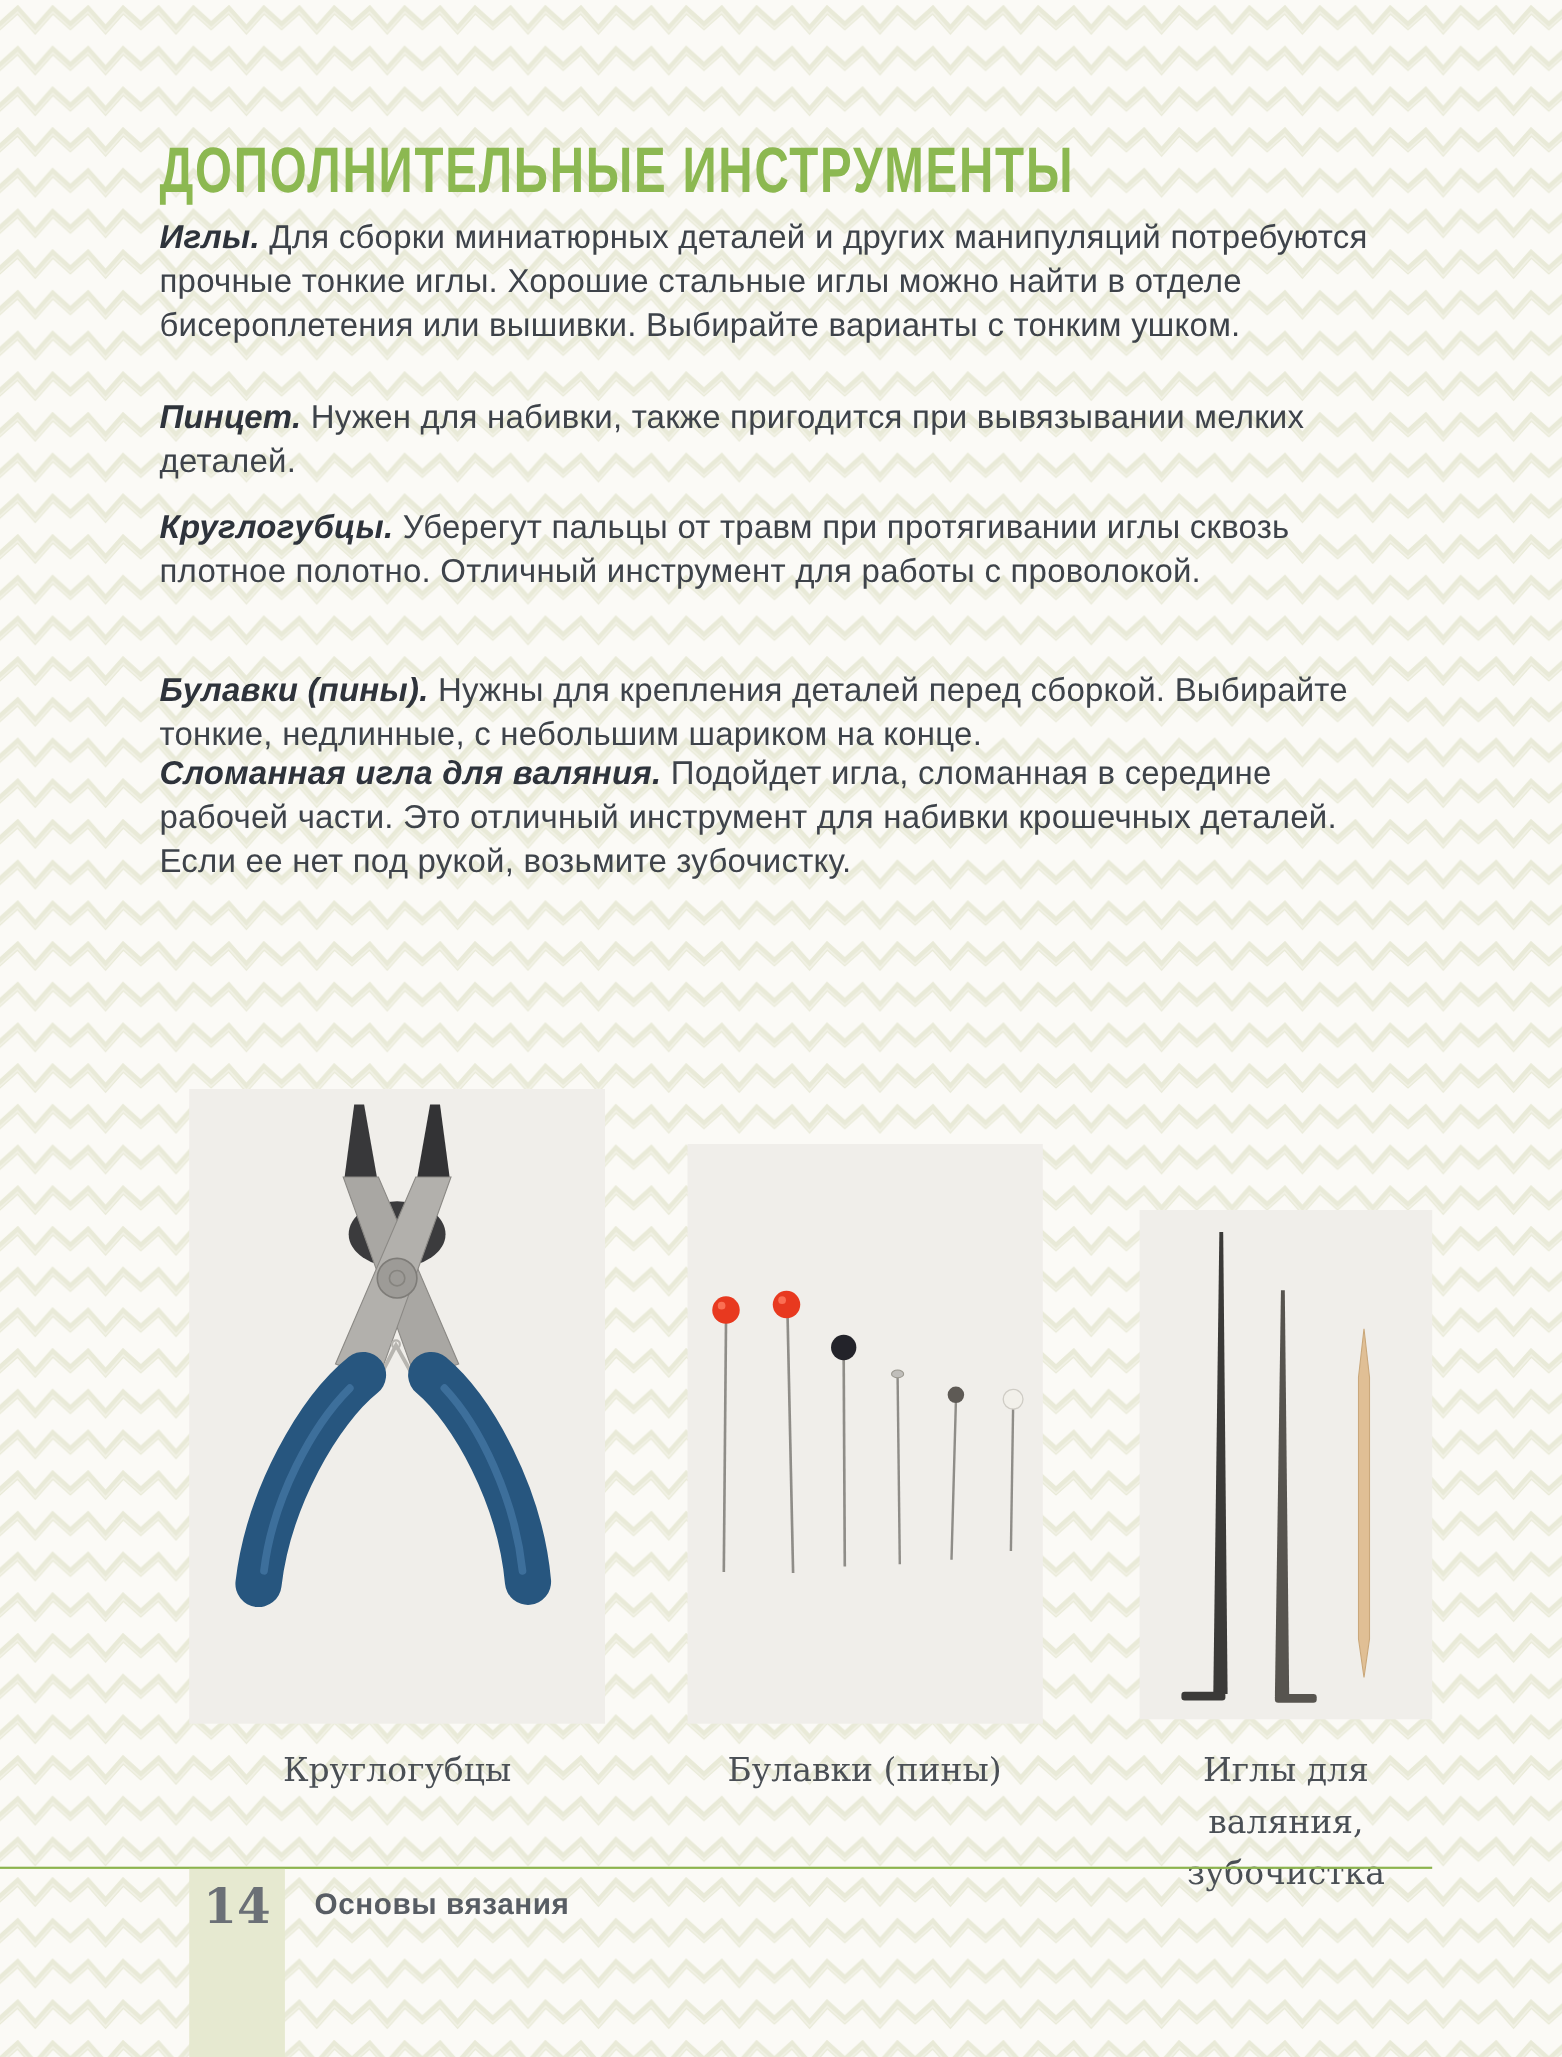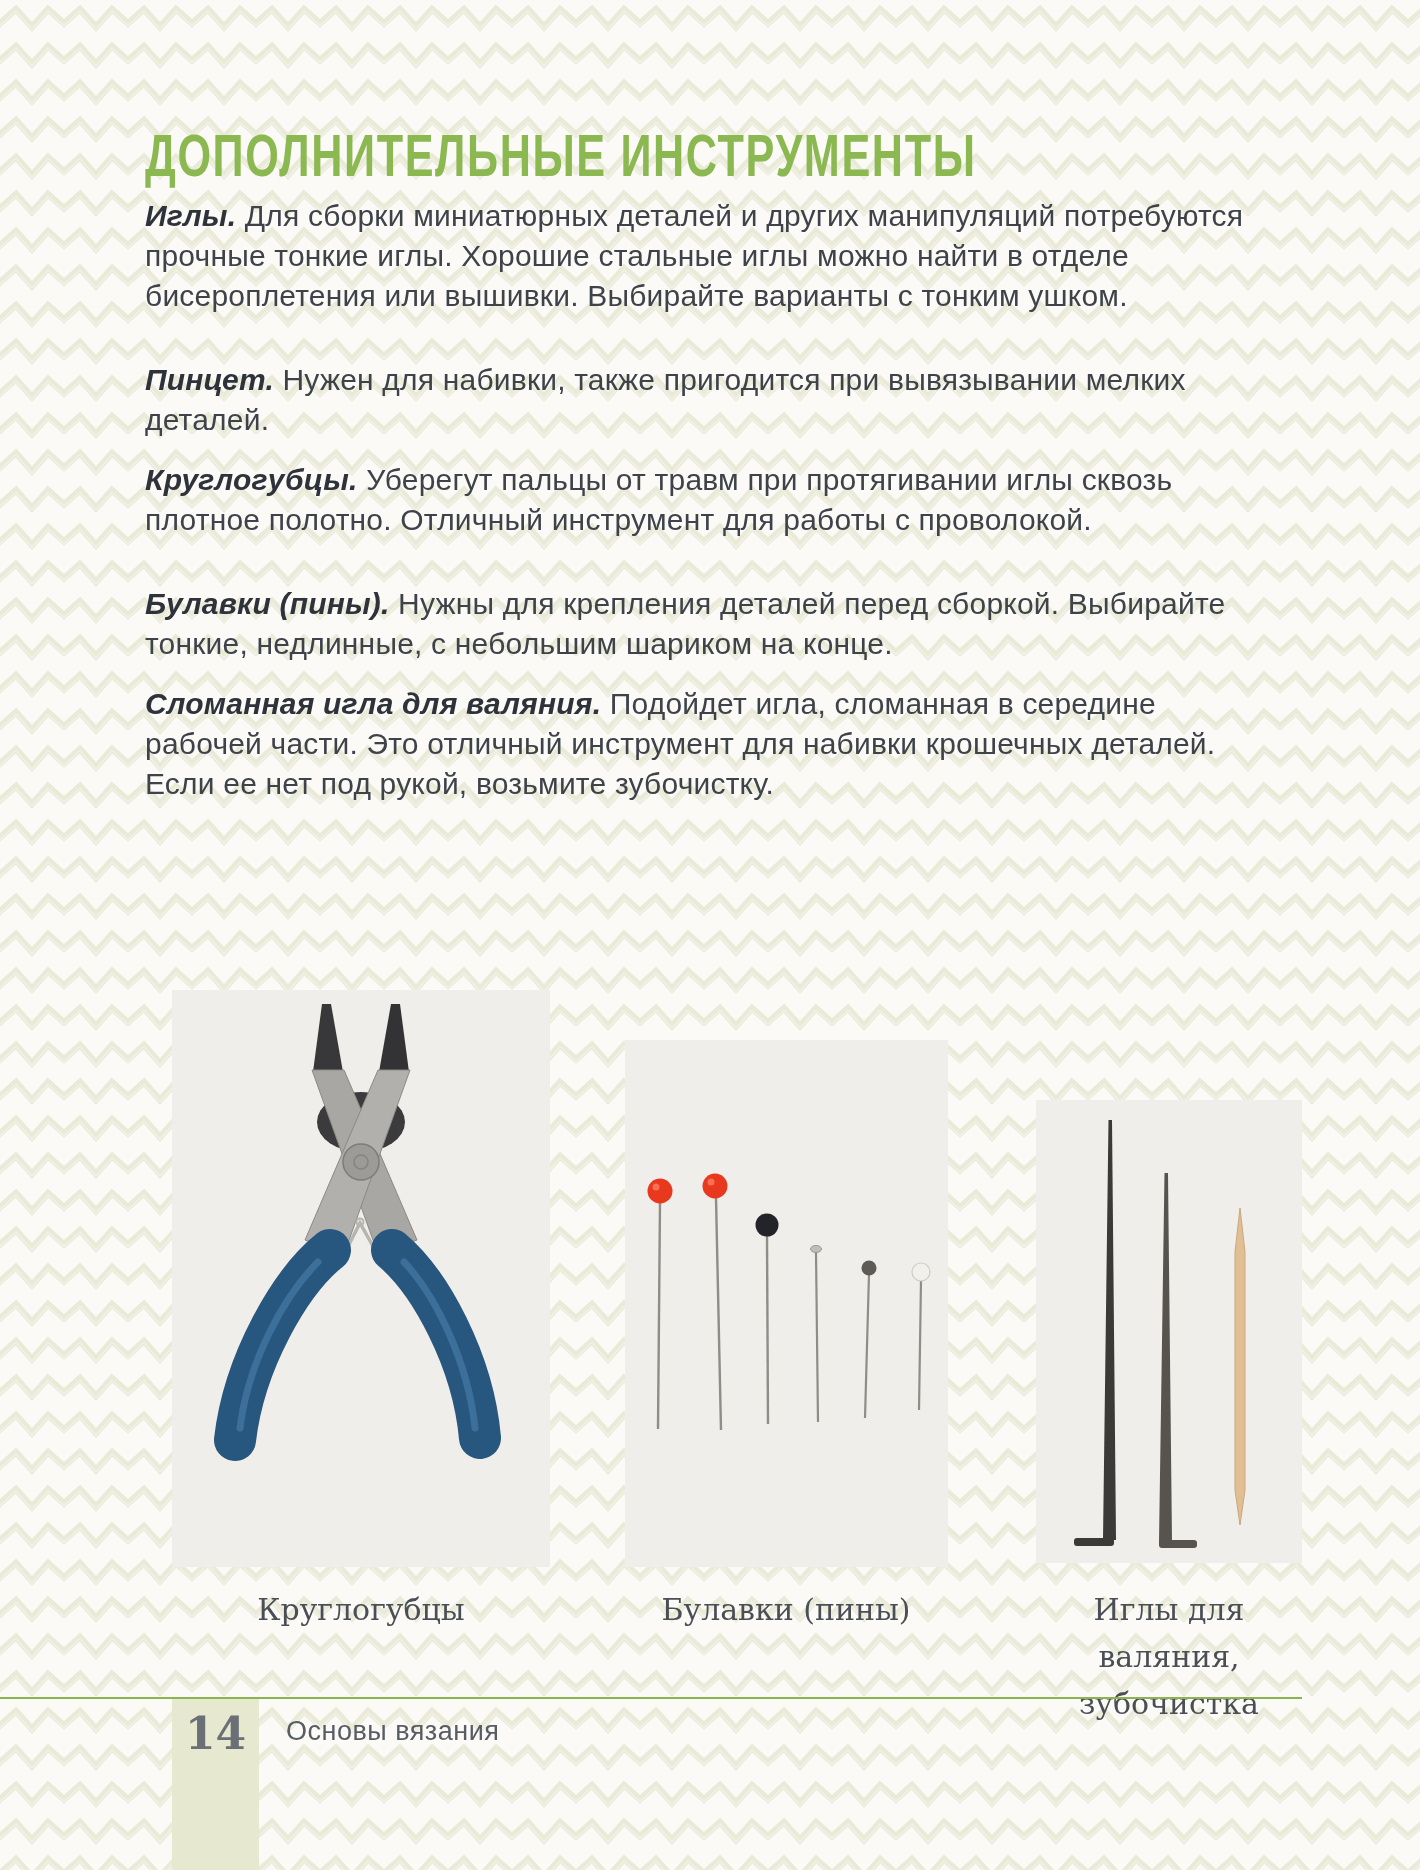--- a/index.html
+++ b/index.html
@@ -51,21 +51,21 @@
     background:#e6e9d0;
   }
   .page-number{
     position:absolute;left:172px;top:1708px;width:87px;
     text-align:center;
     font-family:"DejaVu Serif", serif;
     font-size:44px;font-weight:bold;color:#6b7076;
   }
   .footer-section{
     position:absolute;left:286px;top:1716px;
-    font-size:27px;font-weight:normal;color:#585d64;
+    font-size:27px;font-weight:bold;color:#585d64;
     letter-spacing:0.5px;
   }
 </style>
 </head>
 <body>
 
 <div class="page">
 
   <svg class="bg-pattern" width="1420" height="1870" aria-hidden="true">
     <defs>
@@ -80,21 +80,21 @@
   <div class="content">
 
     <h1 class="heading">ДОПОЛНИТЕЛЬНЫЕ ИНСТРУМЕНТЫ</h1>
 
     <p class="para" style="top:196px"><span class="lead">Иглы.</span><span> Для сборки миниатюрных деталей и других манипуляций потребуются прочные тонкие иглы. Хорошие стальные иглы можно найти в отделе бисероплетения или вышивки. Выбирайте варианты с тонким ушком.</span></p>
 
     <p class="para" style="top:360px"><span class="lead">Пинцет.</span><span> Нужен для набивки, также пригодится при вывязывании мелких деталей.</span></p>
 
     <p class="para" style="top:460px"><span class="lead">Круглогубцы.</span><span> Уберегут пальцы от травм при протягивании иглы сквозь плотное полотно. Отличный инструмент для работы с проволокой.</span></p>
 
-    <p class="para" style="top:584px"><span class="lead">Булавки (пины).</span><span> Нужны для крепления деталей перед сборкой. Выбирайте тонкие, недлинные, с небольшим шариком на конце.</span></p>
+    <p class="para" style="top:608px"><span class="lead">Булавки (пины).</span><span> Нужны для крепления деталей перед сборкой. Выбирайте тонкие, недлинные, с небольшим шариком на конце.</span></p>
 
     <p class="para" style="top:684px"><span class="lead">Сломанная игла для валяния.</span><span> Подойдет игла, сломанная в середине рабочей части. Это отличный инструмент для набивки крошечных деталей. Если ее нет под рукой, возьмите зубочистку.</span></p>
 
     <figure class="photo" style="left:172px;top:990px;width:378px;height:577px;margin:0">
       <svg width="378" height="577" viewBox="0 0 378 577">
 
         <polygon points="150,14 159,14 171,82 141,82" fill="#38383a"></polygon>
         <polygon points="219,14 228,14 237,82 207,82" fill="#333335"></polygon>
 
         <ellipse cx="189" cy="132" rx="44" ry="30" fill="#3b3b3d"></ellipse>

